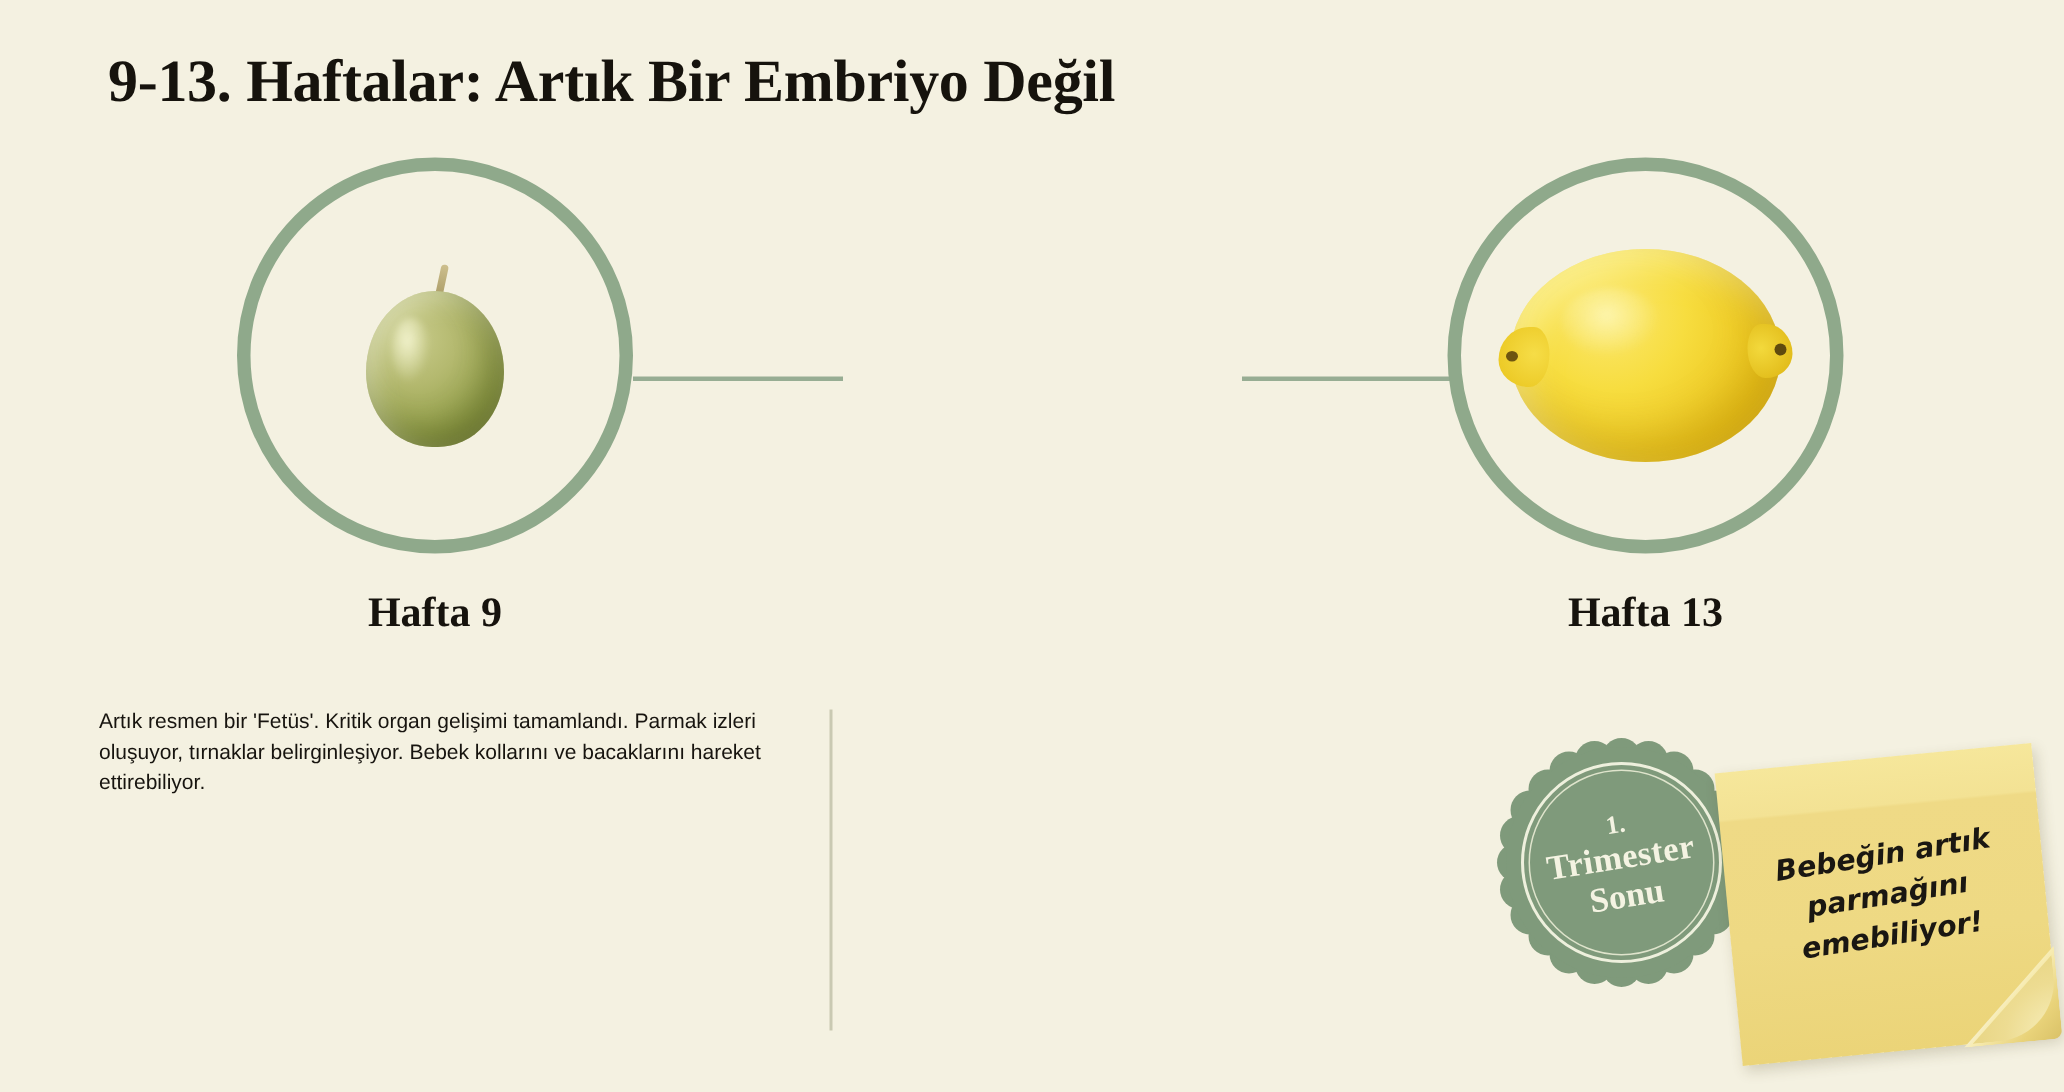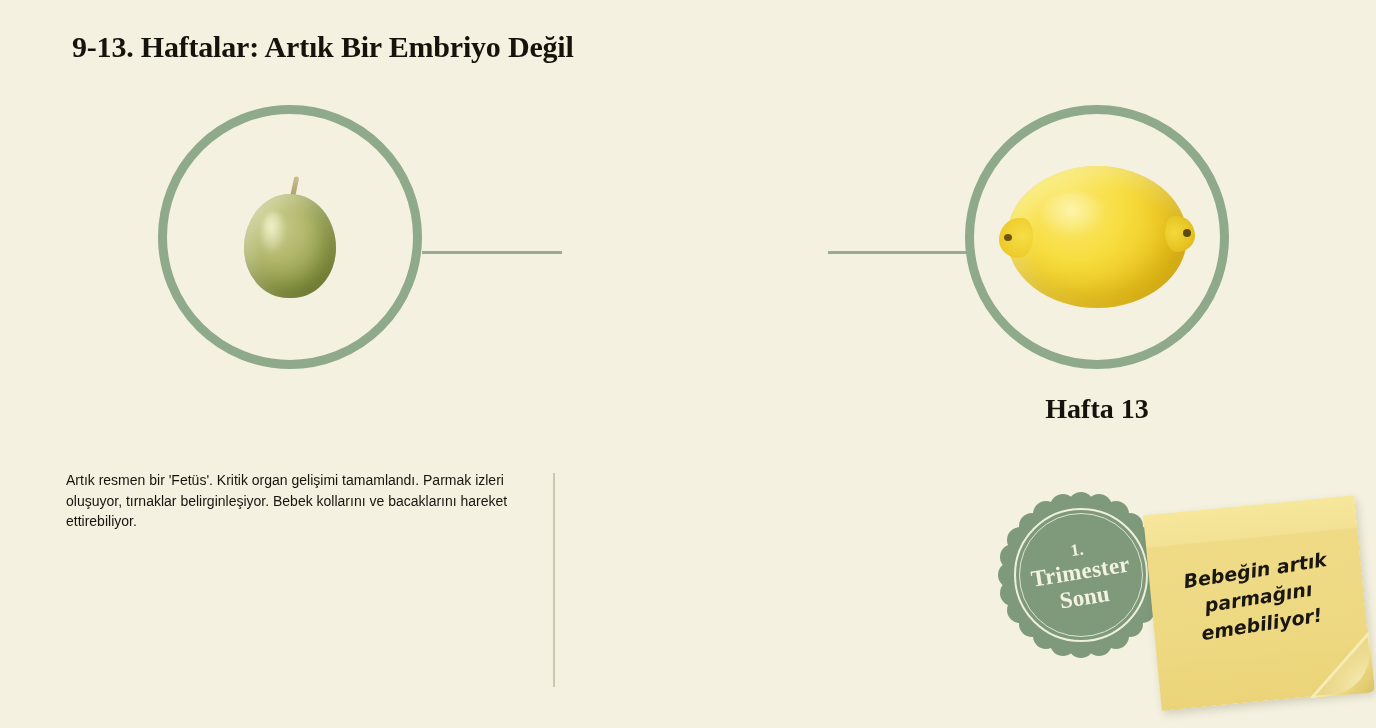--- a/index.html
+++ b/index.html
@@ -11,21 +11,21 @@
     overflow:hidden;
     position:relative;
   }
   .page{position:relative;width:1376px;height:728px;overflow:hidden;background:#f4f1e1;}
 
   
   .title{
     position:absolute;left:72px;top:30px;
     font-family:"Liberation Serif", serif;
     font-weight:bold;
-    font-size:30px;
+    font-size:40px;
     letter-spacing:-0.2px;
     color:#16130d;
     white-space:nowrap;
   }
 
   
   .timeline{position:absolute;left:0;top:100px;width:1376px;height:345px;}
   .connector{
     position:absolute;height:3px;background:#97ad93;top:151px;
   }
@@ -238,20 +238,21 @@
     <div class="connector conn-2"></div>
 
     <div class="node node-1">
       <div class="ring">
         <div class="fruit olive">
           <div class="stem"></div>
           <div class="body"></div>
           <div class="hl"></div>
         </div>
       </div>
+      <div class="node-label">Hafta 9</div>
     </div>
 
 
     <div class="node node-3">
       <div class="ring">
         <div class="fruit lemon">
           <div class="body"></div>
           <div class="nipL"></div>
           <div class="nipR"></div>
           <div class="dotL"></div>

